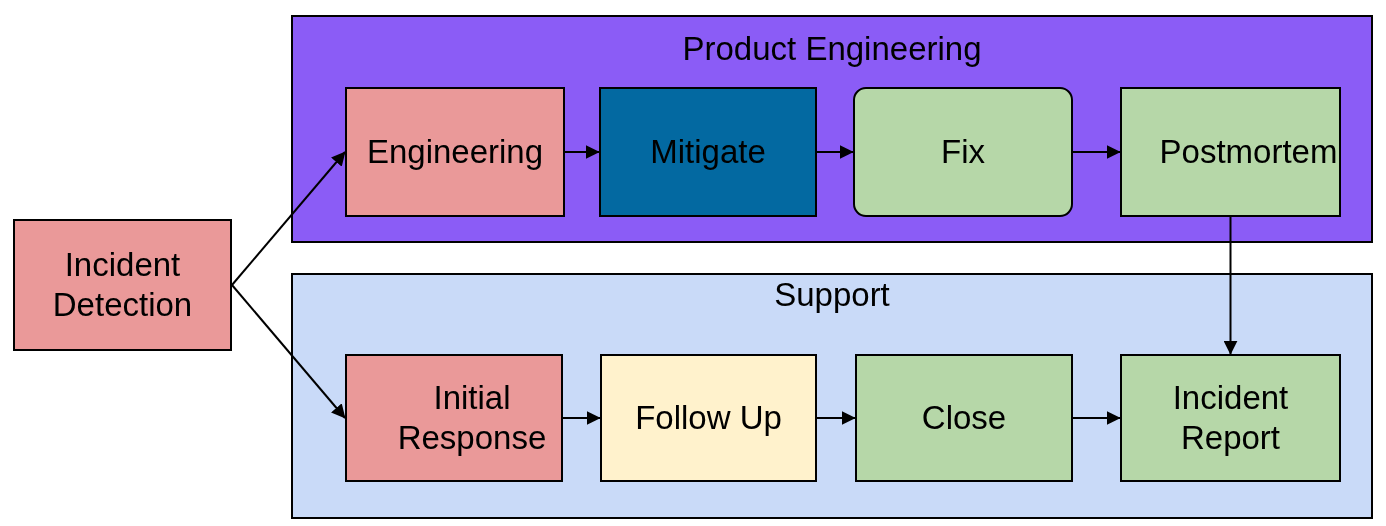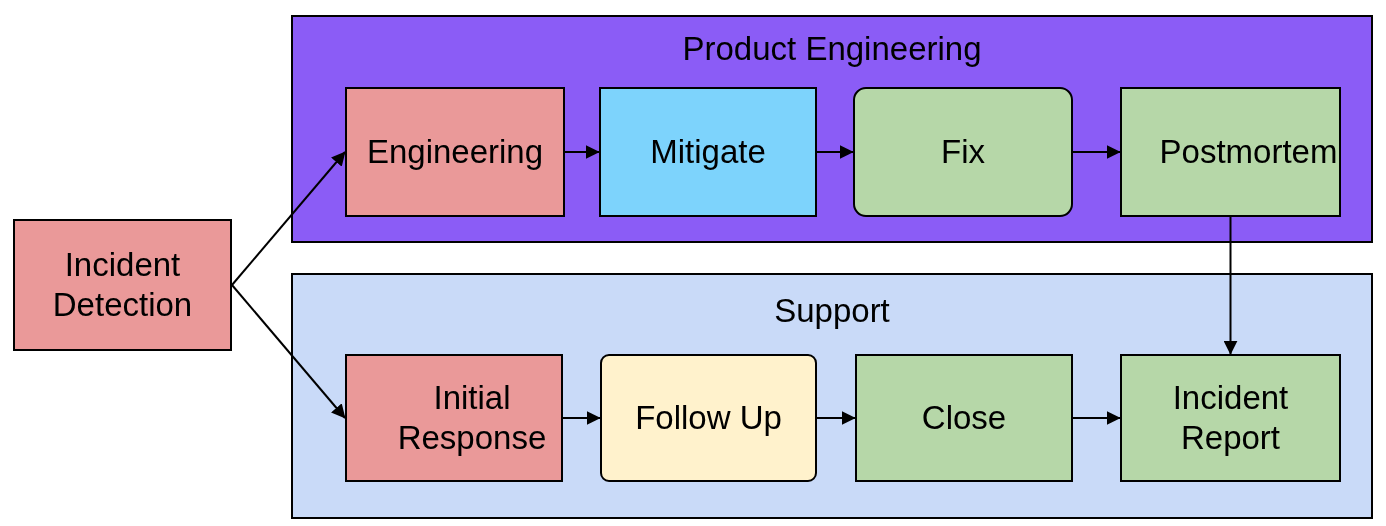--- a/index.html
+++ b/index.html
@@ -21,21 +21,21 @@
     border: 2px solid #000000;
   }
   .lane-title {
     width: 100%;
     text-align: center;
     font-size: 33px;
     line-height: 1.2;
     color: #000000;
   }
   .lane-pe .lane-title { padding-top: 12px; }
-  .lane-support .lane-title { padding-top: 16px; }
+  .lane-support .lane-title { }
   .node {
     position: absolute;
     box-sizing: border-box;
     border: 2px solid #000000;
     display: flex;
     align-items: center;
     justify-content: center;
     text-align: center;
     z-index: 2;
   }
@@ -70,38 +70,38 @@
 
   <div class="node" style="left: 13px; top: 219px; width: 219px; height: 132px; background: rgb(234, 153, 153); border-color: rgb(0, 0, 0);">
     <span class="node-label">Incident
 Detection</span>
   </div>
 
   <div class="node" style="left: 345px; top: 87px; width: 220px; height: 130px; background: rgb(234, 153, 153); border-color: rgb(0, 0, 0);">
     <span class="node-label">Engineering</span>
   </div>
 
-  <div class="node" style="left: 599px; top: 87px; width: 218px; height: 130px; background: #7dd3fc; border-color: rgb(0, 0, 0);">
+  <div class="node" style="left: 599px; top: 87px; width: 218px; height: 130px; background: #0369a1; border-color: rgb(0, 0, 0);">
     <span class="node-label">Mitigate</span>
   </div>
 
   <div class="node" style="left: 853px; top: 87px; width: 220px; height: 130px; background: rgb(182, 215, 168); border-color: rgb(0, 0, 0); border-radius: 13px;">
     <span class="node-label">Fix</span>
   </div>
 
   <div class="node" style="left: 1120px; top: 87px; width: 221px; height: 130px; background: rgb(182, 215, 168); border-color: rgb(0, 0, 0); padding-left: 36px;">
     <span class="node-label">Postmortem</span>
   </div>
 
   <div class="node" style="left: 345px; top: 354px; width: 218px; height: 128px; background: rgb(234, 153, 153); border-color: rgb(0, 0, 0); padding-left: 36px;">
     <span class="node-label">Initial
 Response</span>
   </div>
 
-  <div class="node" style="left: 600px; top: 354px; width: 217px; height: 128px; background: rgb(255, 242, 204); border-color: rgb(0, 0, 0); border-radius: 9px;">
+  <div class="node" style="left: 600px; top: 354px; width: 217px; height: 128px; background: rgb(255, 242, 204); border-color: rgb(0, 0, 0);">
     <span class="node-label">Follow Up</span>
   </div>
 
   <div class="node" style="left: 855px; top: 354px; width: 218px; height: 128px; background: rgb(182, 215, 168); border-color: rgb(0, 0, 0);">
     <span class="node-label">Close</span>
   </div>
 
   <div class="node" style="left: 1120px; top: 354px; width: 221px; height: 128px; background: rgb(182, 215, 168); border-color: rgb(0, 0, 0);">
     <span class="node-label">Incident
 Report</span>

